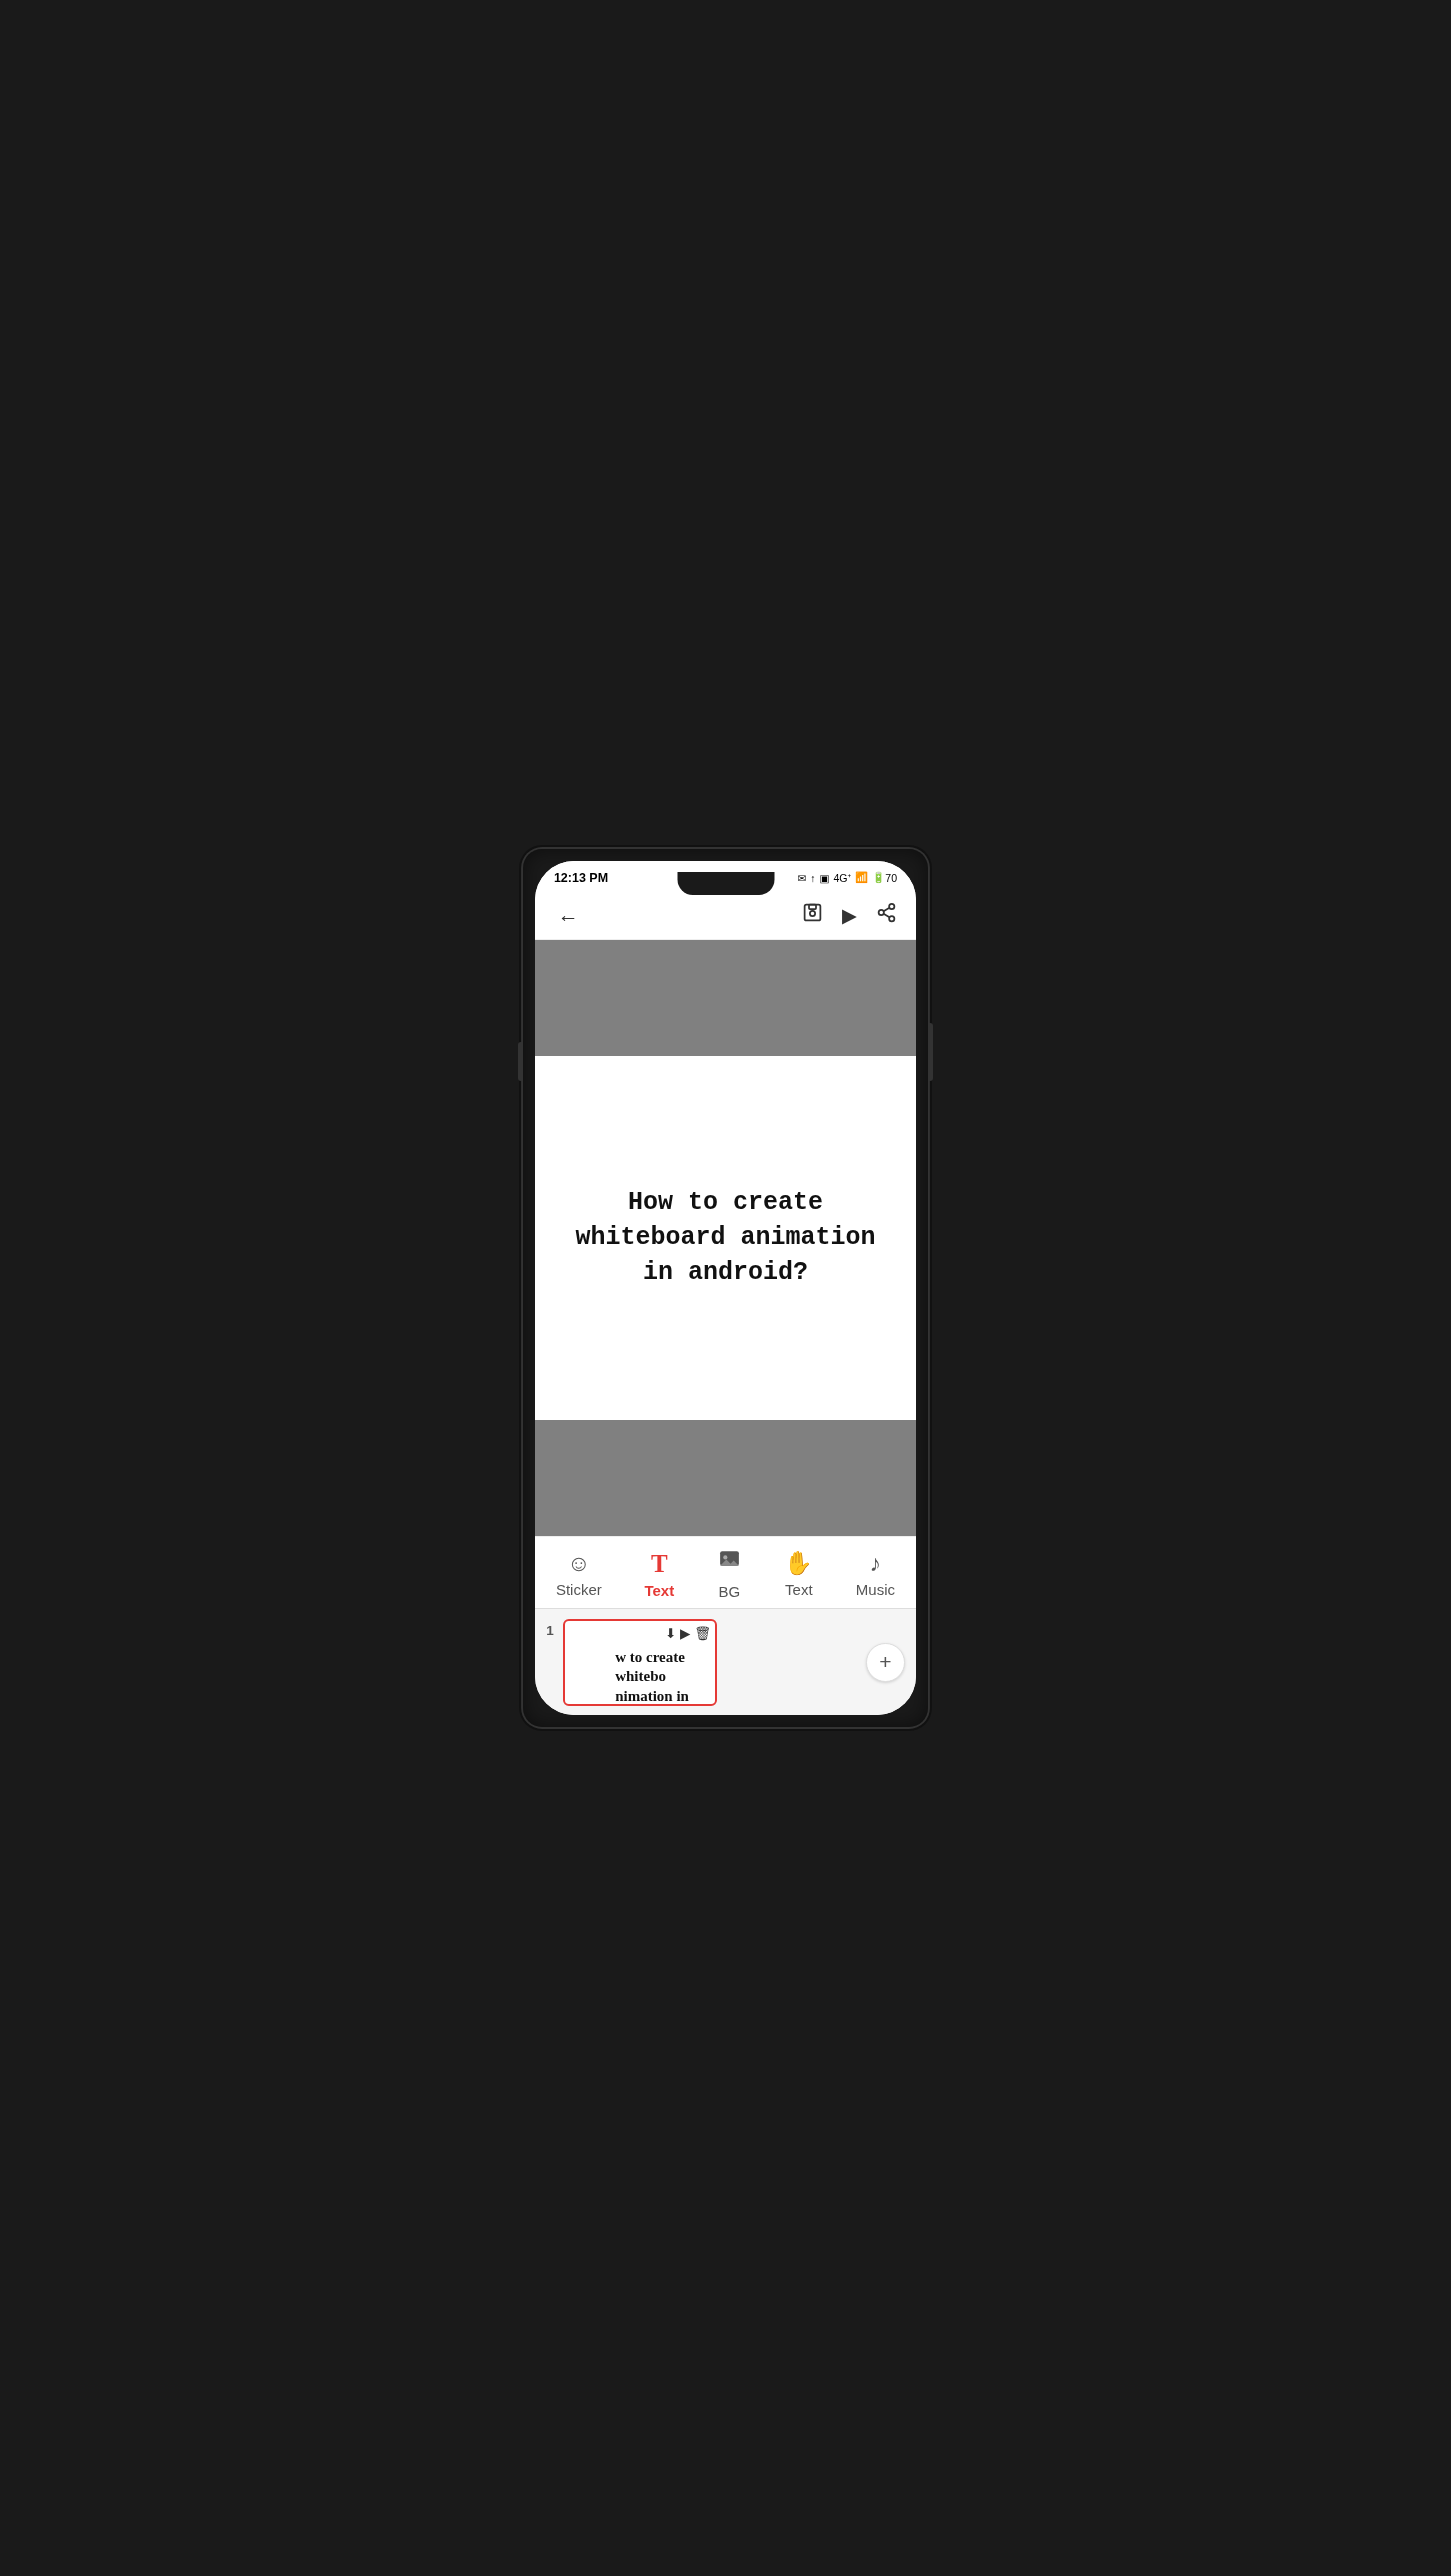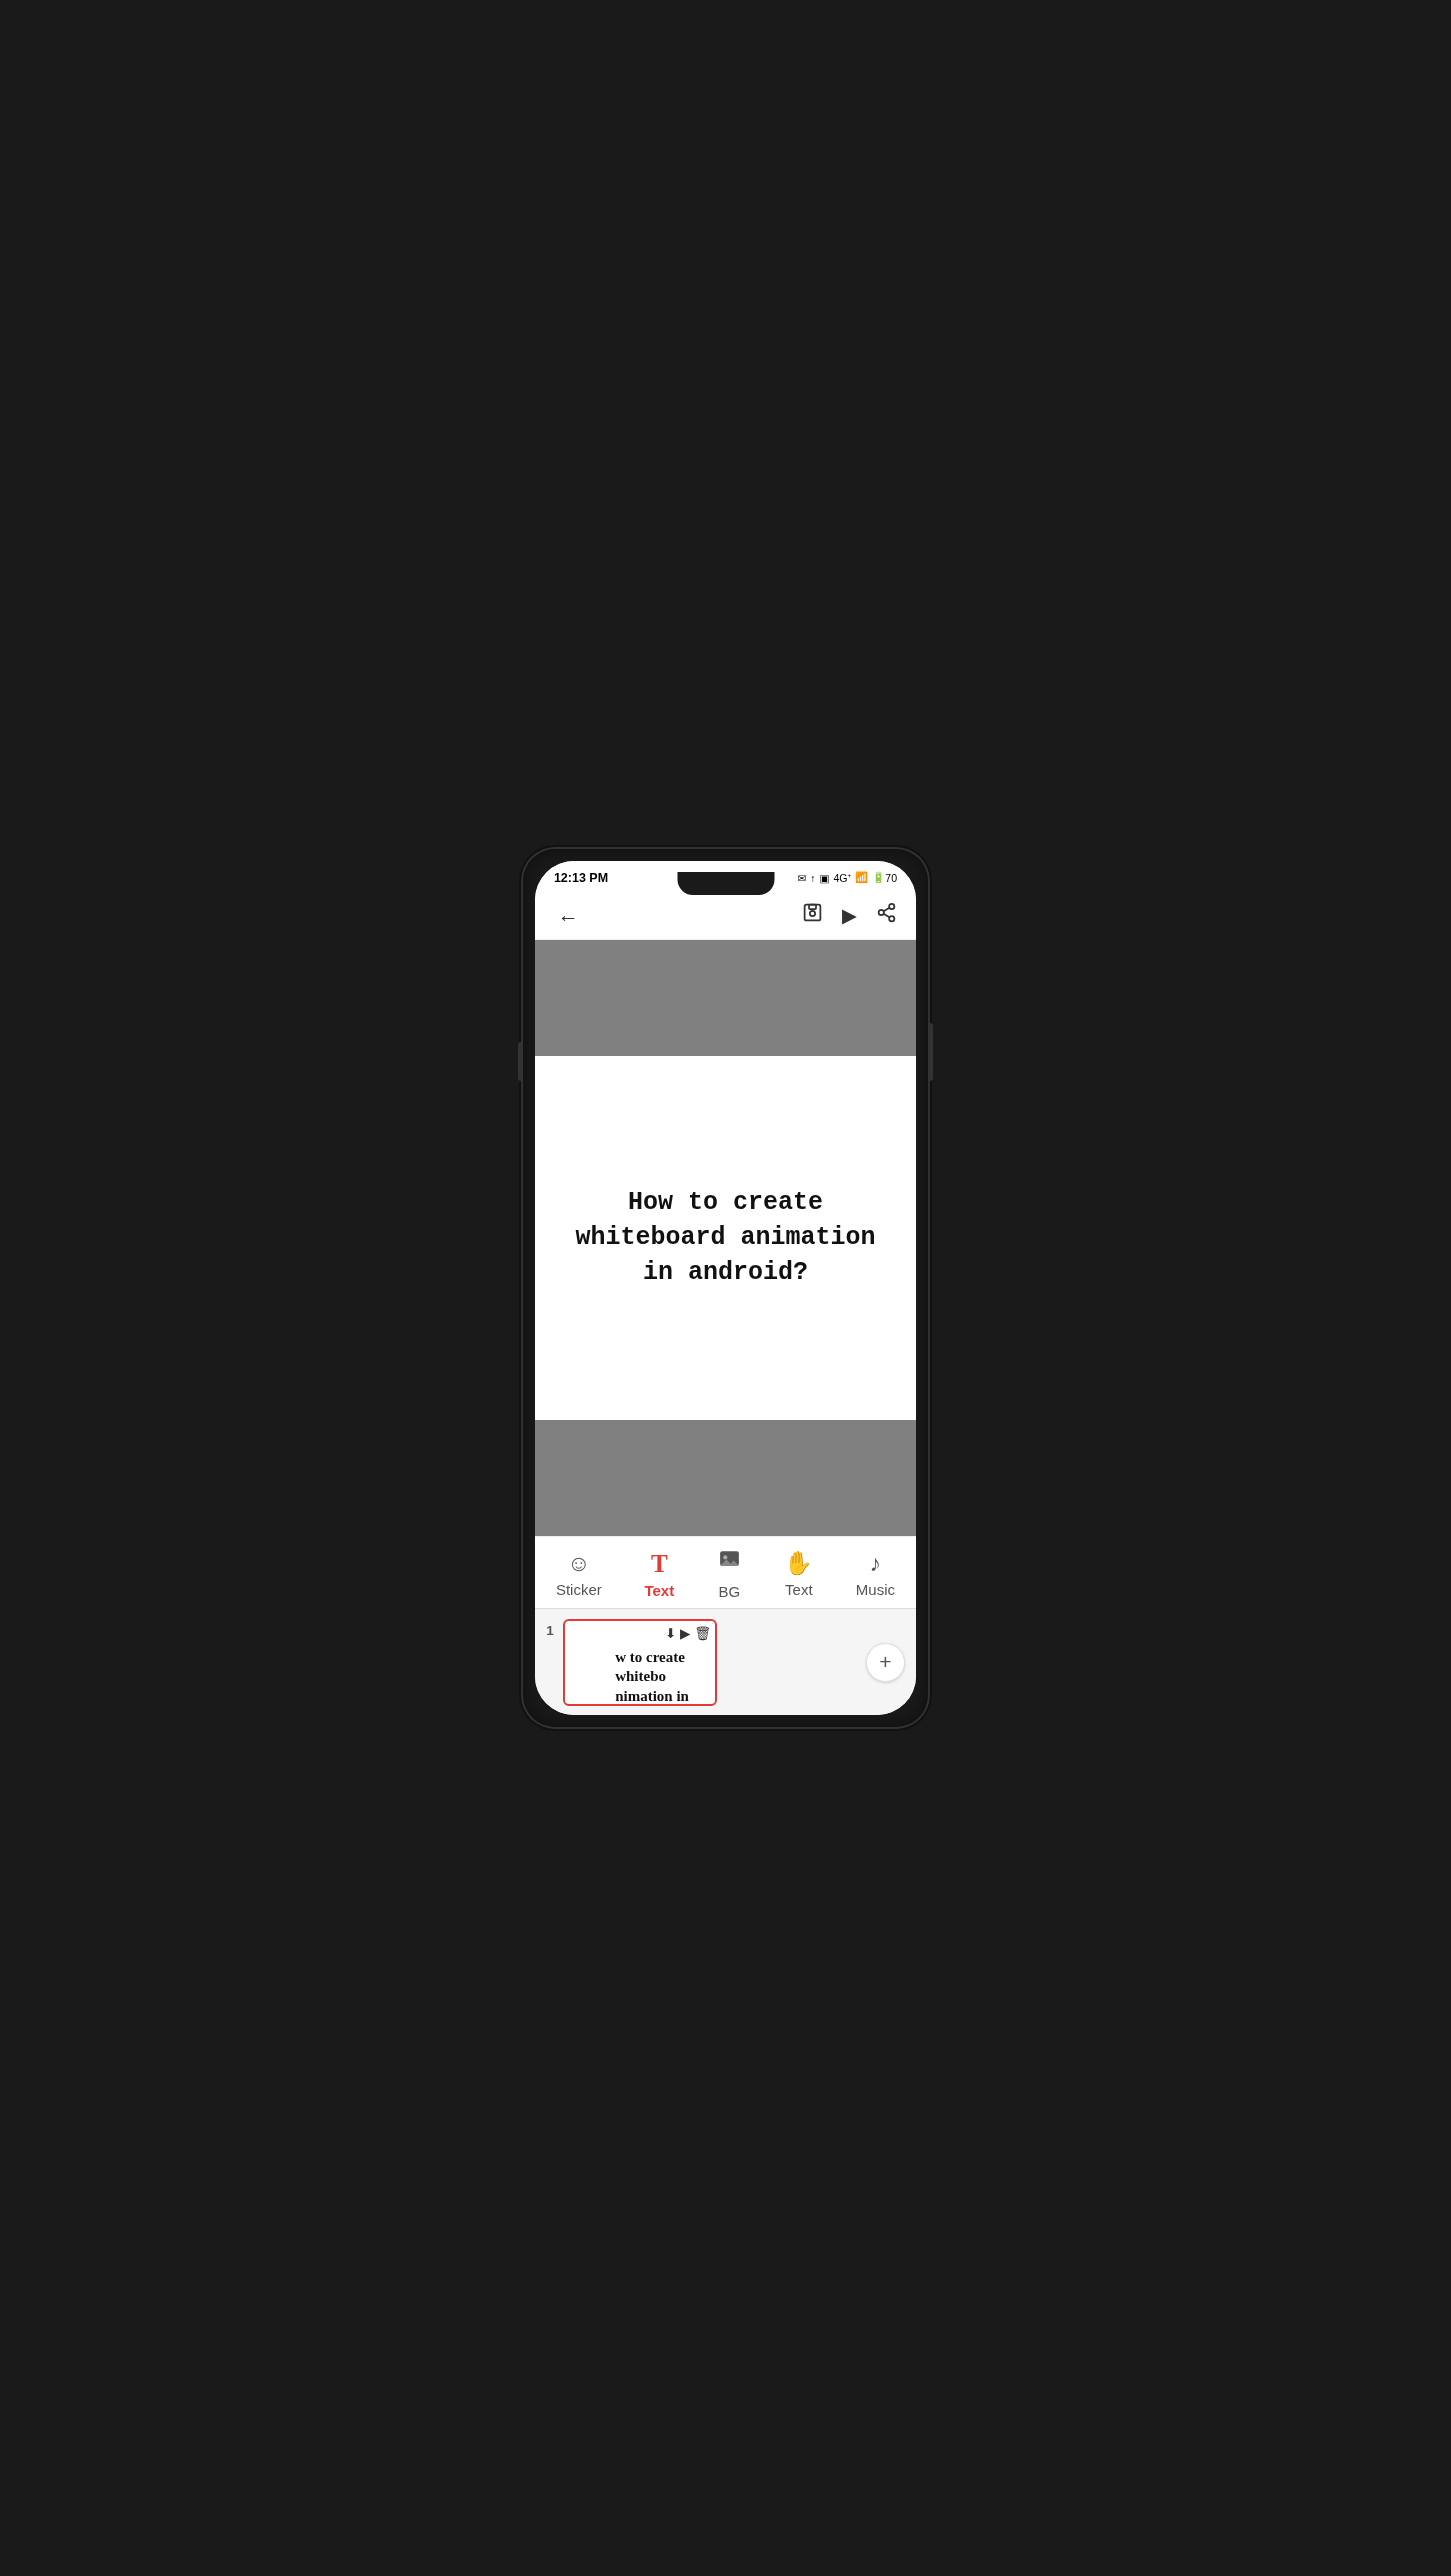--- a/index.html
+++ b/index.html
@@ -10,21 +10,21 @@
       justify-content: center;
       align-items: center;
       min-height: 100vh;
       font-family: Arial, sans-serif;
     }
 
     .phone-outer {
       width: 405px;
       height: 878px;
       background: #1a1a1a;
-      border-radius: 32px;
+      border-radius: 19px;
       padding: 11.6px;
       box-shadow: 0 0 0 1.9px #333, 0 0 0 3.9px #111, inset 0 0 19.3px rgba(0,0,0,0.5);
       position: relative;
     }
 
     .phone-inner {
       width: 100%;
       height: 100%;
       background: #fff;
       border-radius: 39px;

